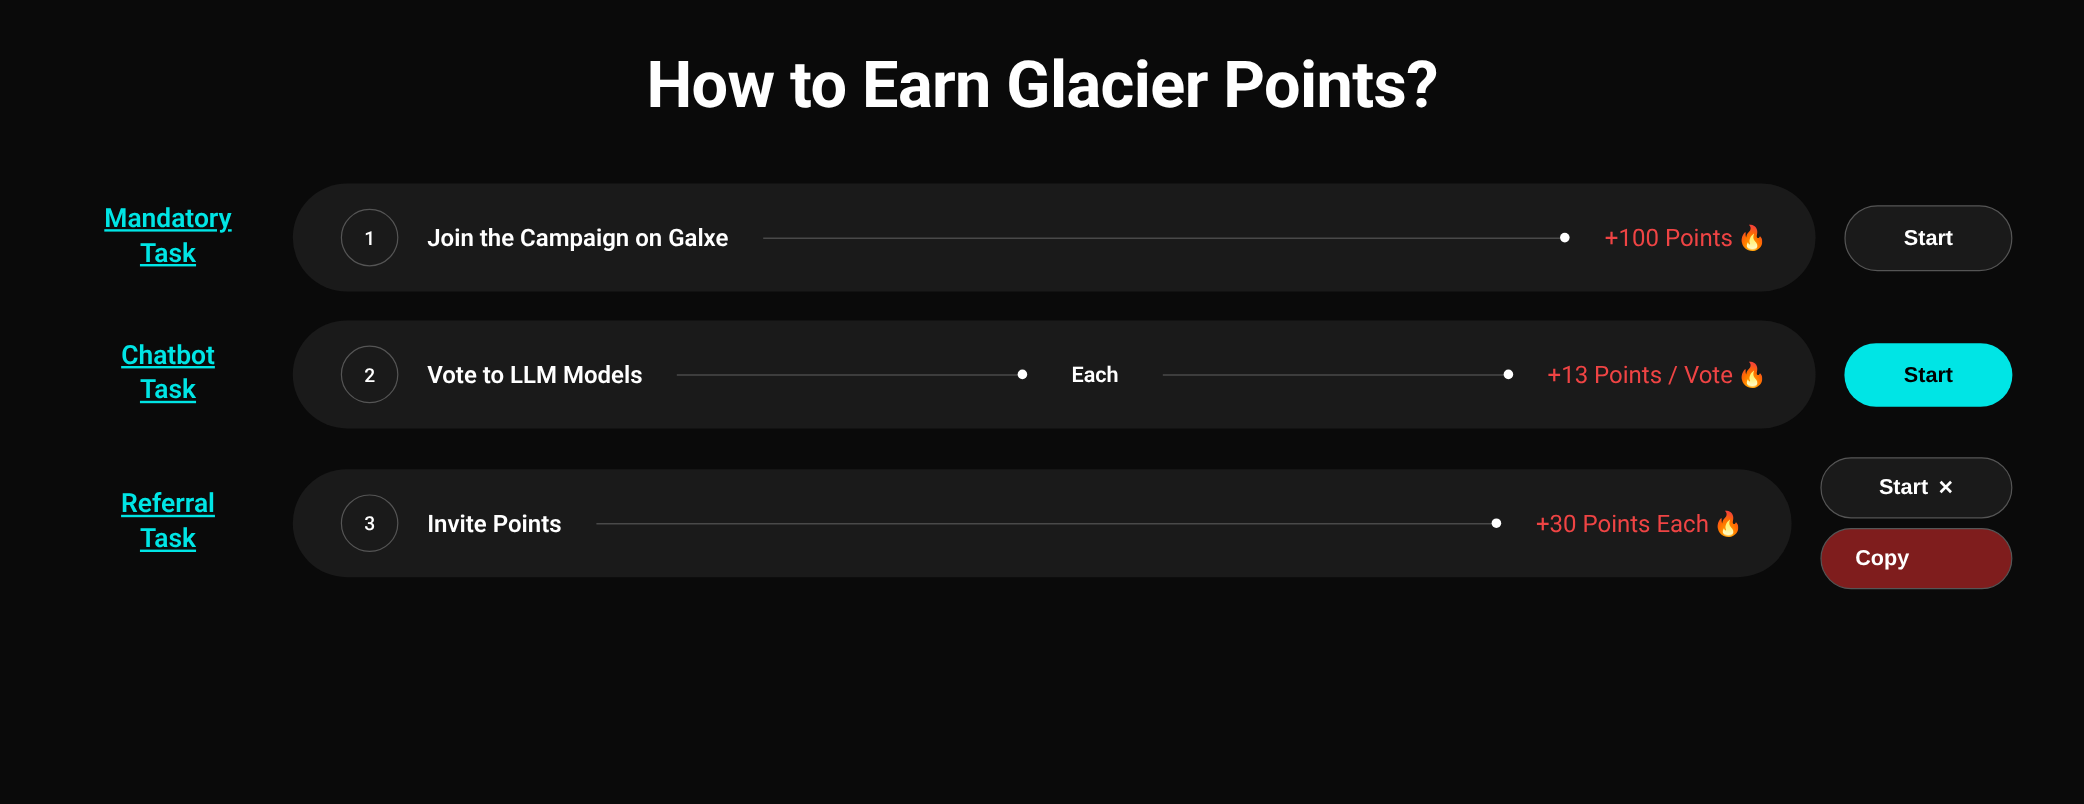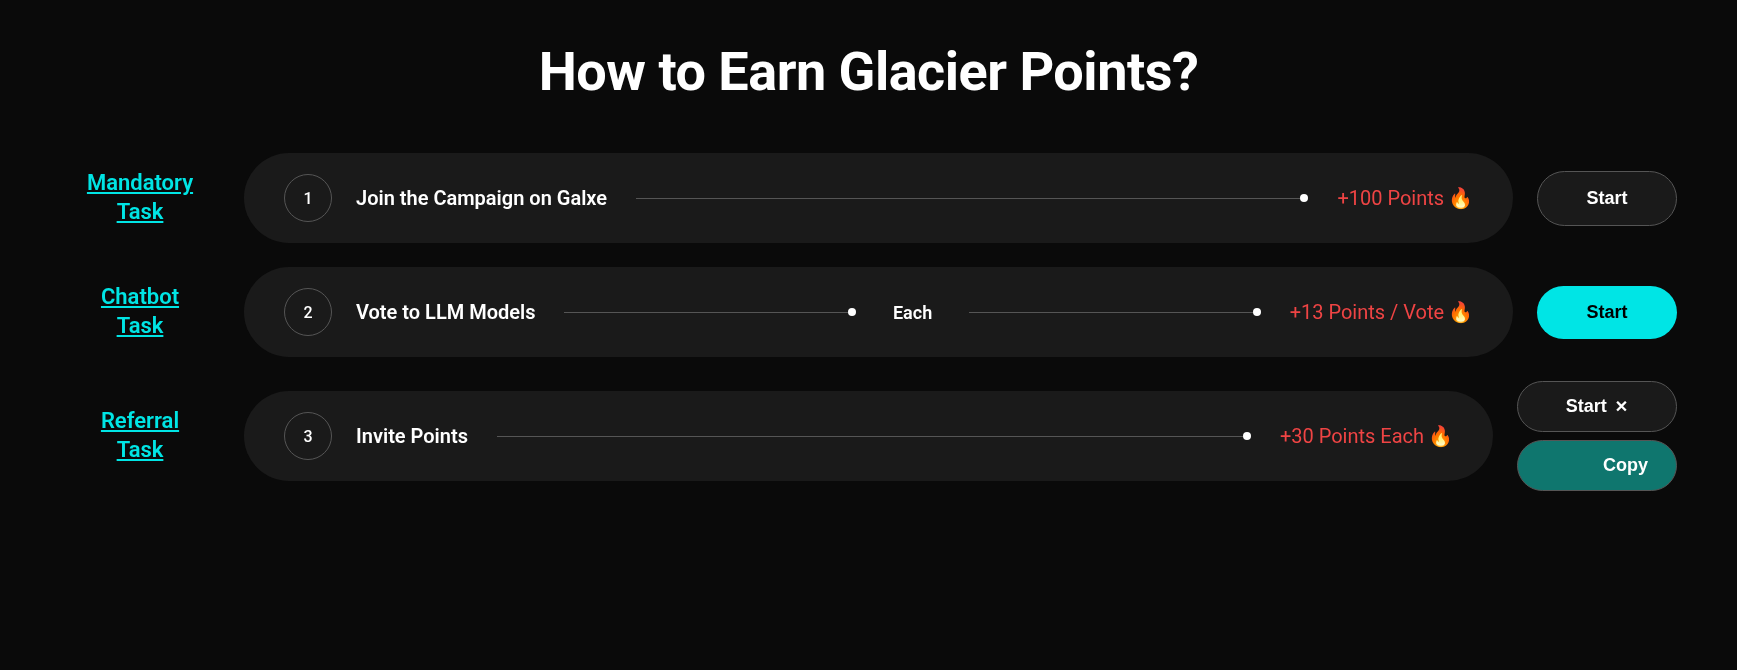--- a/index.html
+++ b/index.html
@@ -180,33 +180,33 @@
       cursor: pointer;
       white-space: nowrap;
       width: 160px;
       display: flex;
       align-items: center;
       justify-content: center;
       gap: 8px;
     }
 
     .btn-copy {
-      background-color: #0f766e;
+      background-color: #7f1d1d;
       color: #ffffff;
       border: 1px solid #555;
       border-radius: 50px;
       padding: 14px 28px;
       font-size: 18px;
       font-weight: 600;
       cursor: pointer;
       white-space: nowrap;
       width: 160px;
       display: flex;
       align-items: center;
-      justify-content: flex-end;
+      justify-content: flex-start;
     }
 
     .x-icon {
       font-size: 16px;
       font-weight: 700;
     }
   </style>
 </head>
 <body>
 

